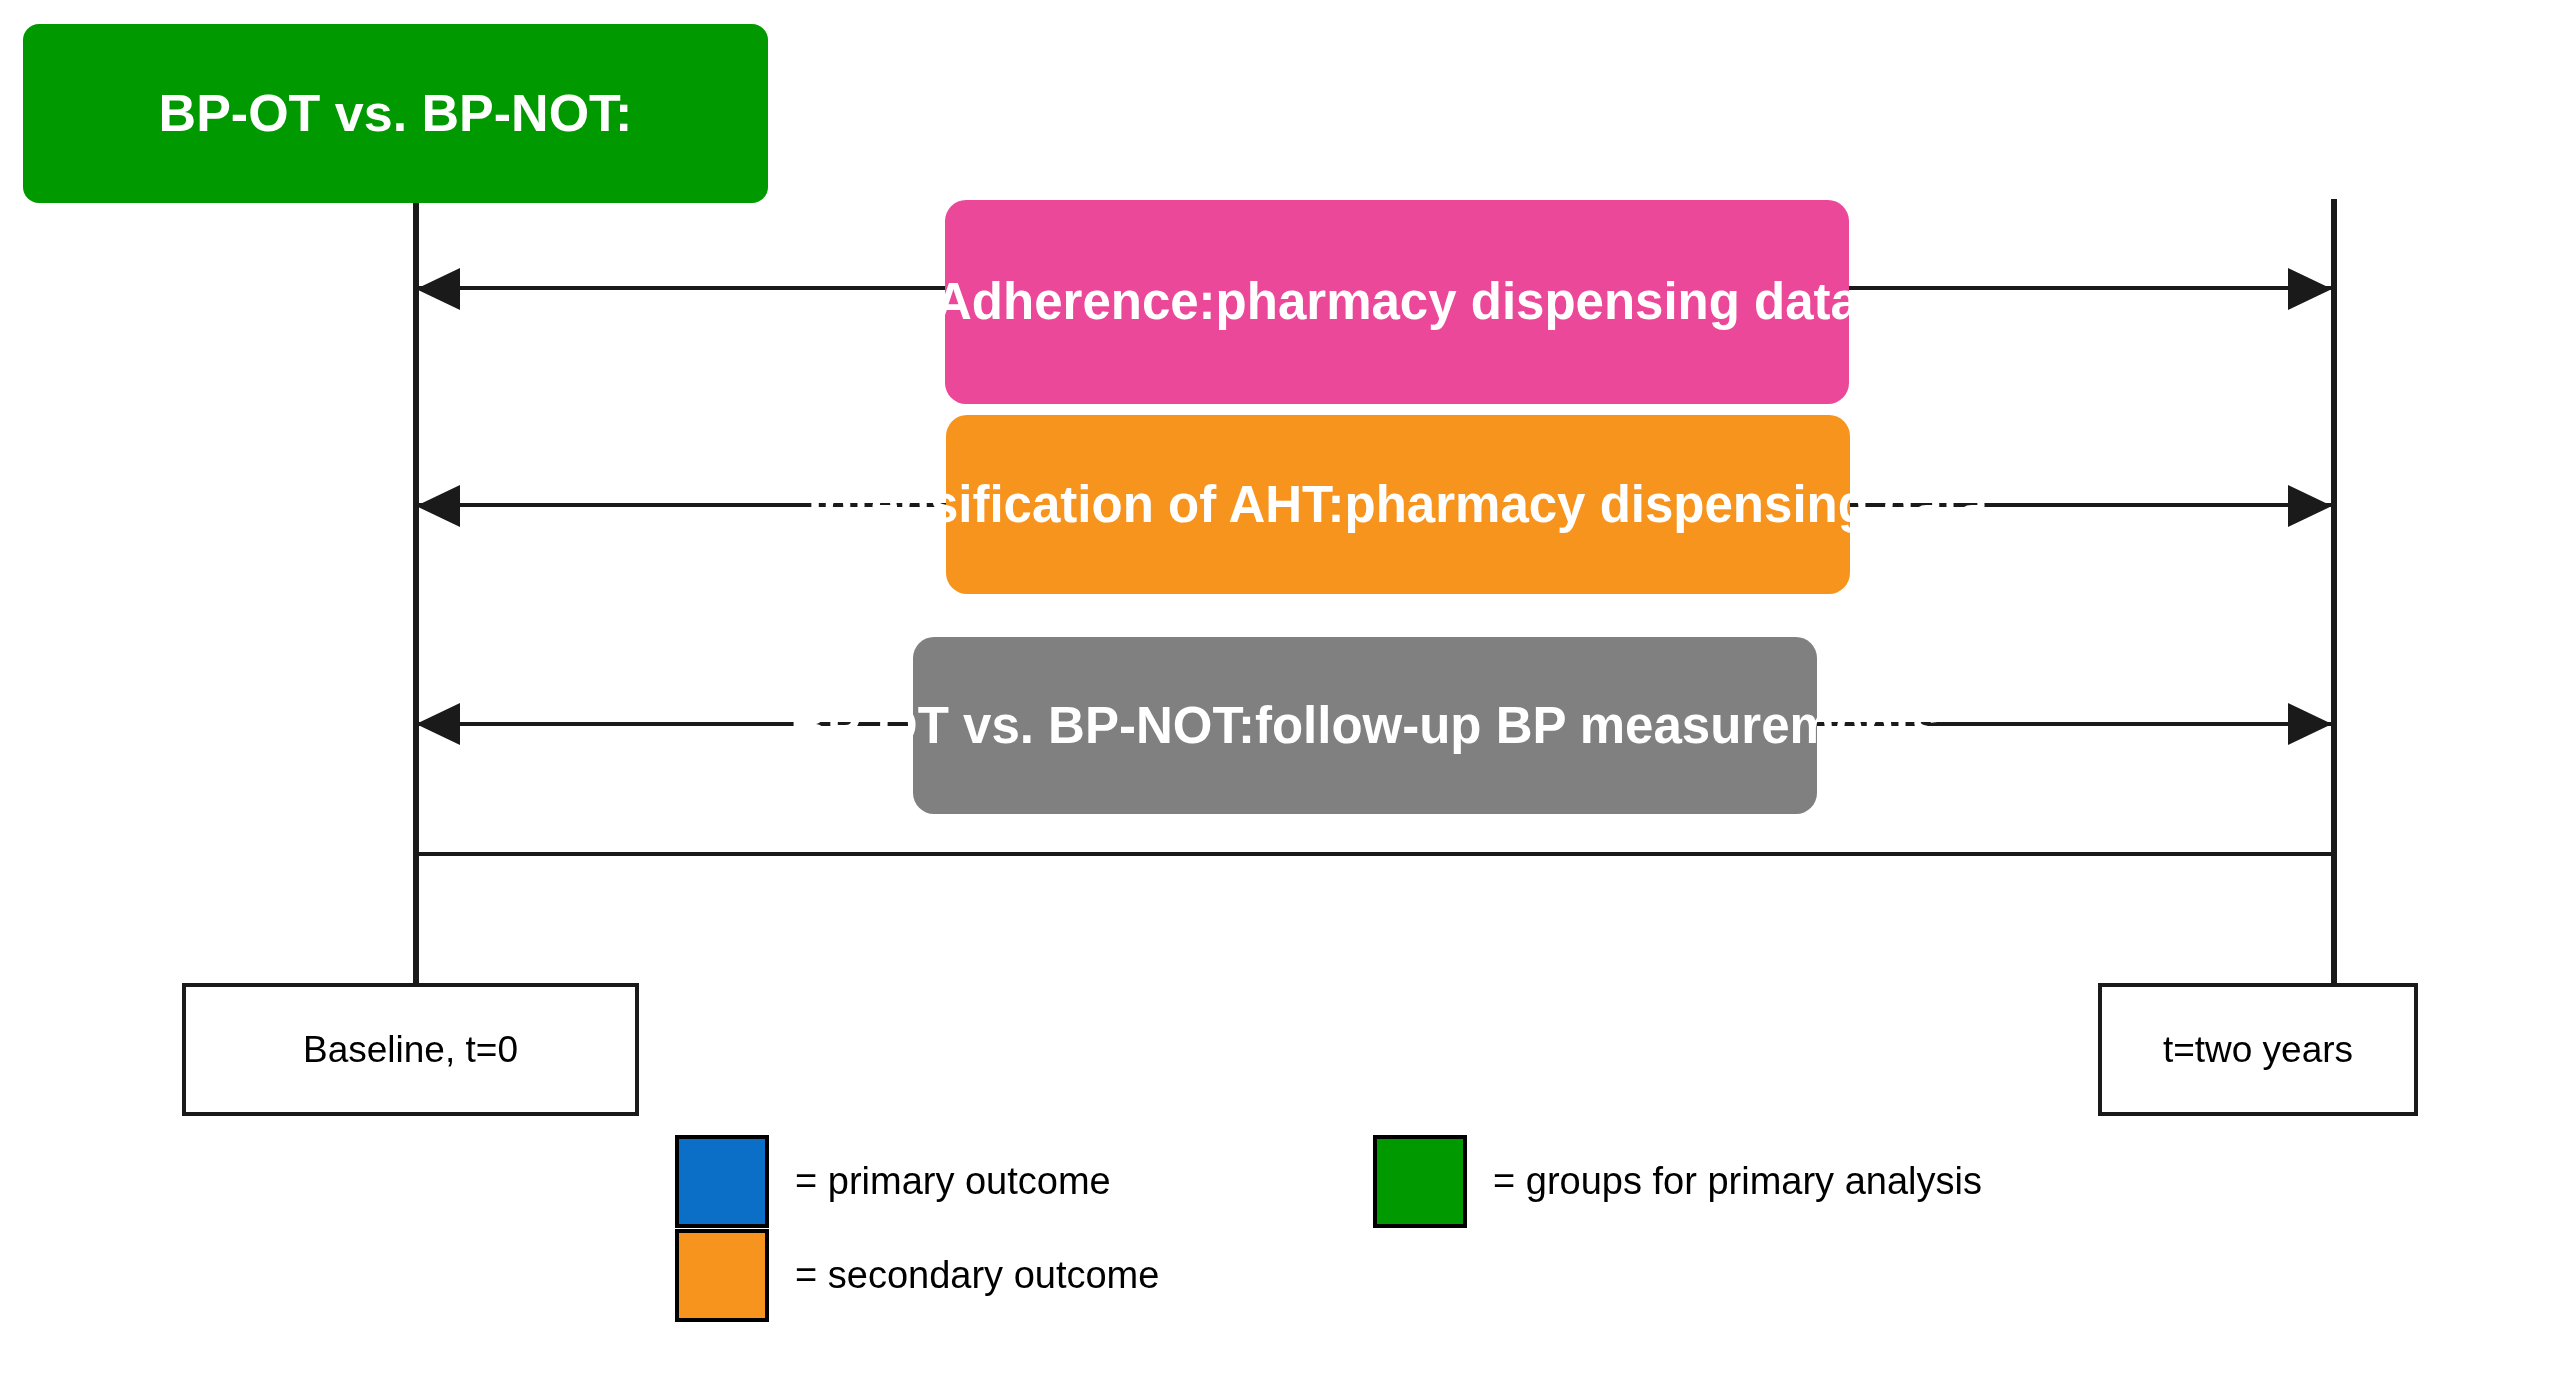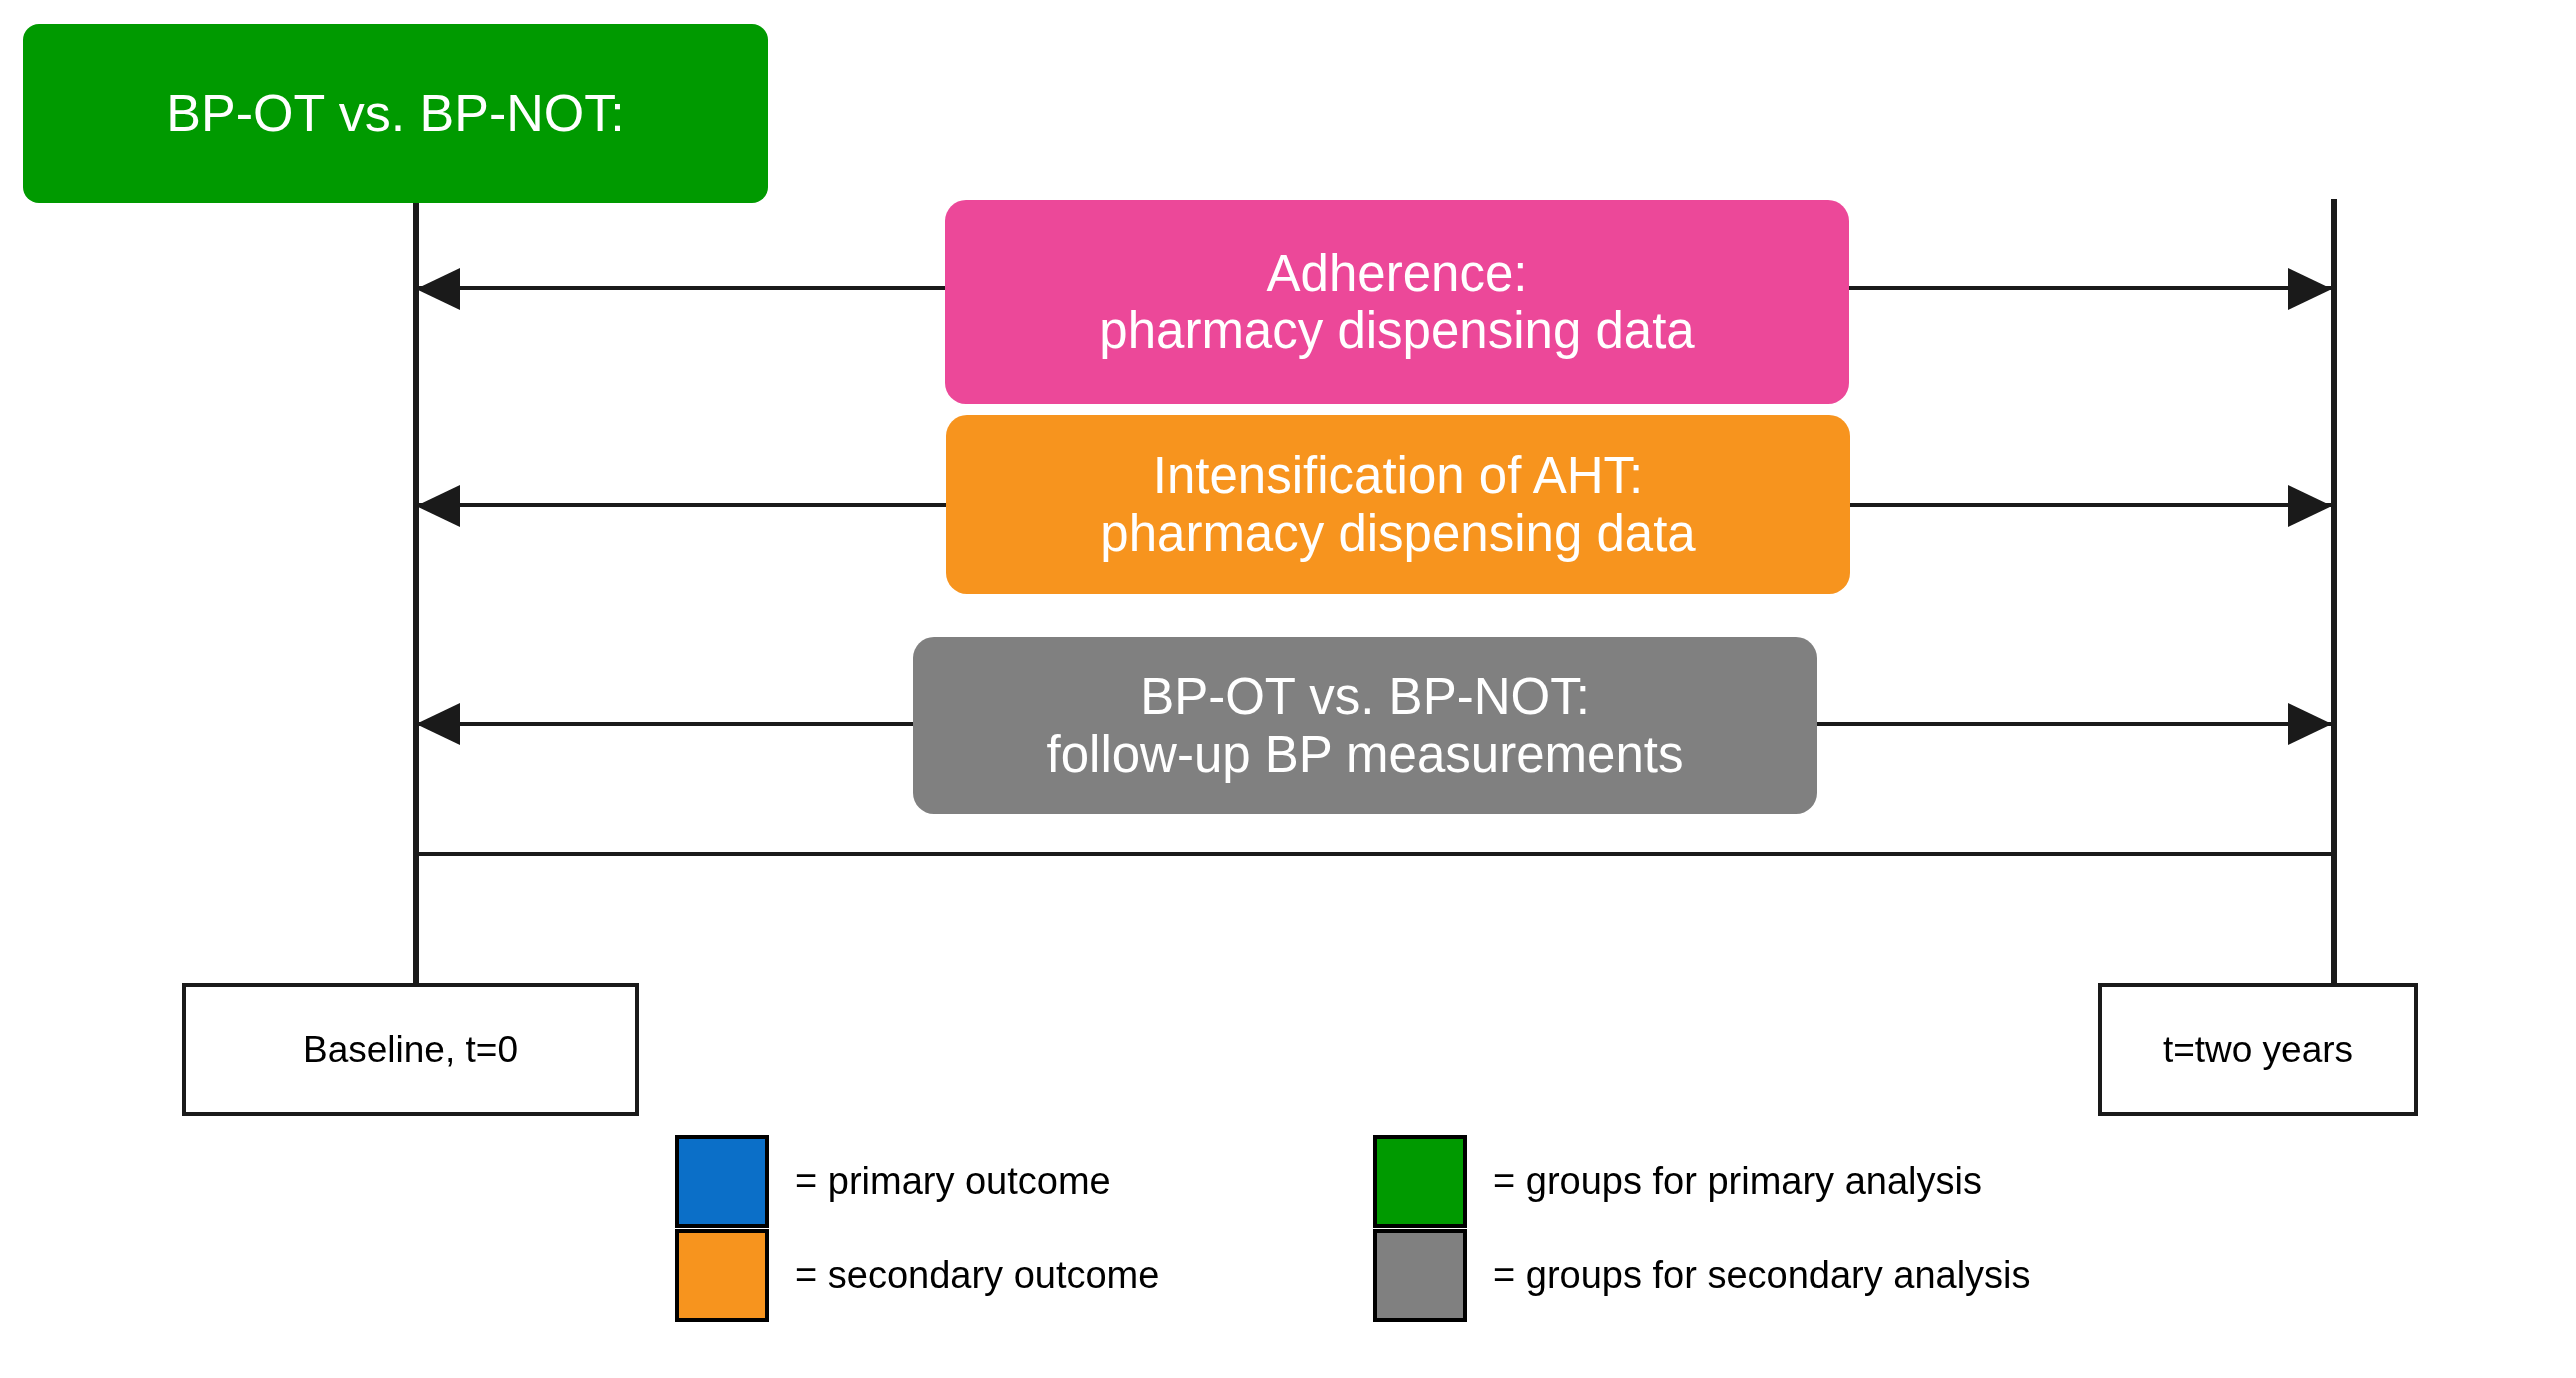--- a/index.html
+++ b/index.html
@@ -16,30 +16,31 @@
     height: 1379px;
     background: #ffffff;
     overflow: hidden;
   }
 
   
   .rbox {
     position: absolute;
     border-radius: 21px;
     display: flex;
-    flex-direction: column;
+    flex-direction: row;
     align-items: center;
     justify-content: center;
     color: #ffffff;
     text-align: center;
     line-height: 1.12;
     font-size: 51px;
     z-index: 5;
     box-sizing: border-box;
     padding: 0 11px;
+    font-weight: bold;
   }
   .rbox .ln { display: block; white-space: nowrap; }
 
   #green-box  { left: 23px;   top: 23.5px;   width: 745px; height: 179px; background: #009A00; font-size: 52px; border-radius: 16px;}
   #blue-box   { left: 913px; top: 200px;  width: 904px; height: 204px; background: #ec4899; margin-left: 32px; }
   #orange-box { left: 946px; top: 415px;  width: 904px; height: 179px; background: #F7941E; }
   #gray-box   { left: 913px; top: 637px; width: 904px; height: 177px; background: #808080; }
 
   
   .vrule {
@@ -193,21 +194,17 @@
     <div class="legend-item" id="legend-1">
       <span class="legend-swatch" style="background:#F7941E;"></span>
       <span class="legend-label">= secondary outcome</span>
     </div>
 
     <div class="legend-item" id="legend-2">
       <span class="legend-swatch" style="background:#009A00;"></span>
       <span class="legend-label">= groups for primary analysis</span>
     </div>
 
-    <div class="legend-item" id="legend-3">
-      <span class="legend-swatch" style="background:#808080;"></span>
-      <span class="legend-label">= groups for secondary analysis</span>
-    </div>
 
   </div>
 
 </div>
 
 
 </body></html>

